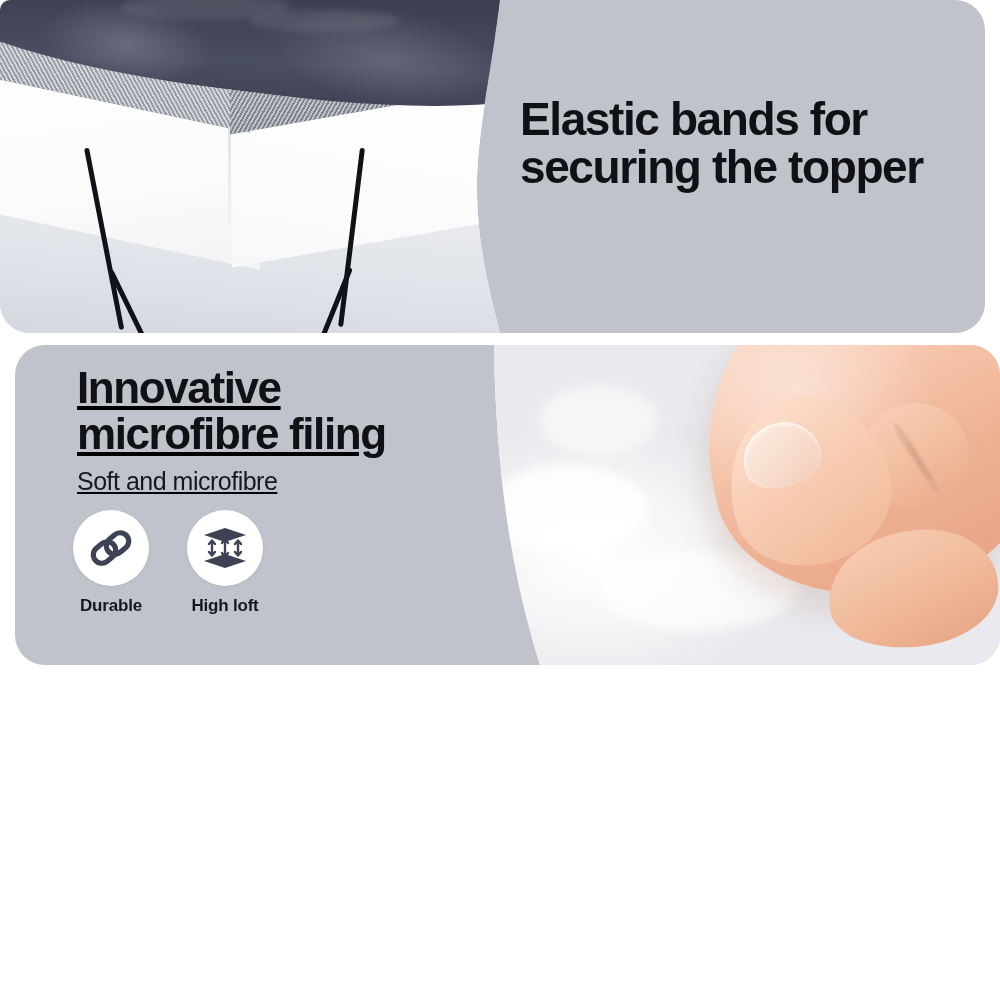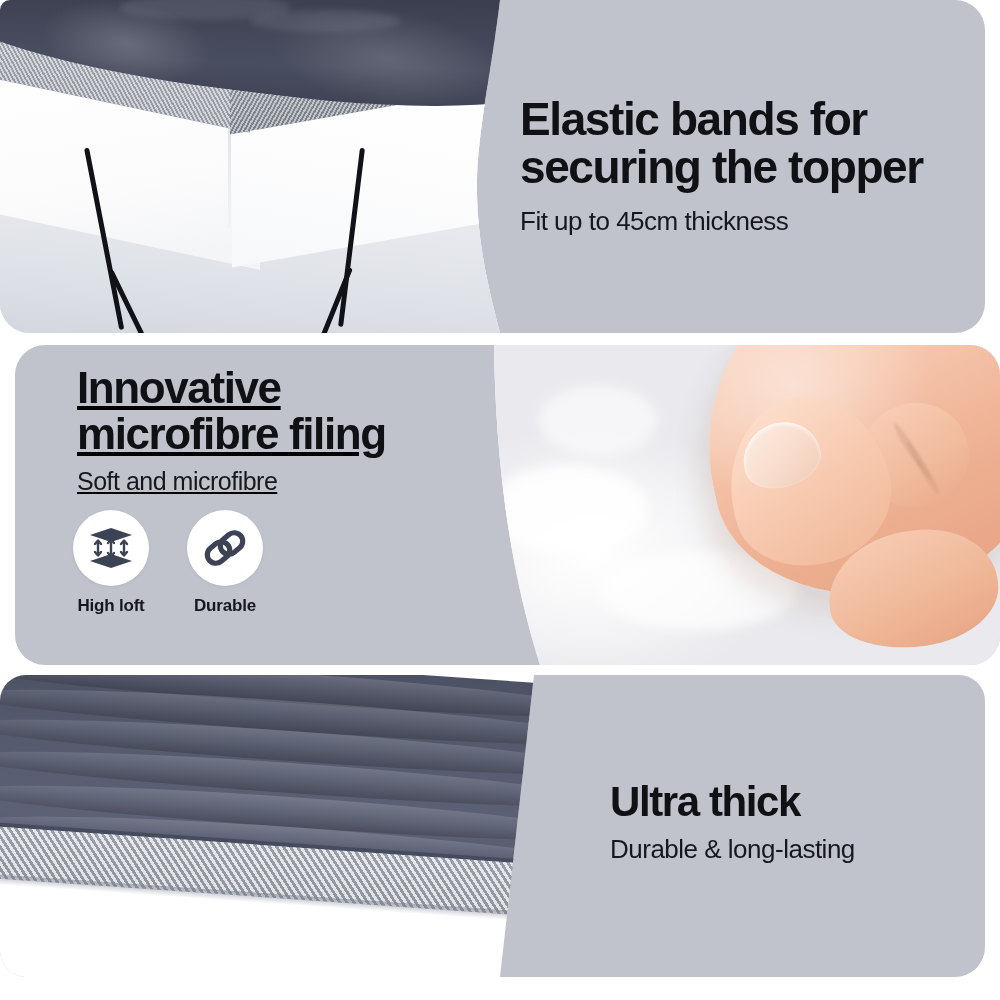--- a/index.html
+++ b/index.html
@@ -189,21 +189,20 @@
       <div class="p1-navy-fold" style="left:250px;top:10px;width:150px;height:22px;"></div>
       <div class="p1-strap-a"></div>
       <div class="p1-strap-a2"></div>
       <div class="p1-strap-b"></div>
       <div class="p1-strap-b2"></div>
     </div>
 
     <div class="p1-text">
       <p class="headline h-lg">Elastic bands for</p>
       <p class="headline h-lg">securing the topper</p>
-      <p class="subline s-lg">Fit up to 45cm thickness</p>
     </div>
   </div>
 
   <div class="panel panel-2">
 
     <div class="p2-photo">
       <div class="p2-fibre"></div>
       <div class="p2-wisp" style="left:10px;top:120px;width:160px;height:90px;"></div>
       <div class="p2-wisp" style="left:60px;top:40px;width:120px;height:70px;opacity:.7;"></div>
       <div class="p2-wisp" style="left:120px;top:205px;width:200px;height:80px;opacity:.8;"></div>
@@ -217,20 +216,32 @@
       <div class="p2-crease" style="left:430px;top:128px;width:40px;height:7px;transform:rotate(58deg);"></div>
     </div>
 
     <div class="p2-text">
       <p class="headline h-md">Innovative</p>
       <p class="headline h-md">microfibre filing</p>
       <p class="subline s-md">Soft and microfibre</p>
     </div>
 
     <div class="badges">
+
+      <div class="badge">
+        <div class="badge-circle">
+          <svg width="48" height="48" viewBox="0 0 48 48">
+            <g fill="none" stroke="#3d4355" stroke-width="5.2" stroke-linecap="round">
+              <rect x="5.5" y="20" width="24" height="17" rx="8.5" transform="rotate(-40 17.5 28.5)"></rect>
+              <rect x="18.5" y="11" width="24" height="17" rx="8.5" transform="rotate(-40 30.5 19.5)"></rect>
+            </g>
+          </svg>
+        </div>
+        <span class="badge-label">Durable</span>
+      </div>
 
       <div class="badge">
         <div class="badge-circle">
           <svg width="48" height="48" viewBox="0 0 48 48">
             <polygon points="24,4 45,11 24,18 3,11" fill="#3d4355"></polygon>
             <polygon points="24,30 45,37 24,44 3,37" fill="#3d4355"></polygon>
             <g stroke="#3d4355" stroke-width="2.4" fill="none">
               <line x1="11" y1="17" x2="11" y2="31"></line>
               <polyline points="8,20 11,16.5 14,20" stroke-linecap="round" stroke-linejoin="round"></polyline>
               <polyline points="8,28 11,31.5 14,28" stroke-linecap="round" stroke-linejoin="round"></polyline>
@@ -239,50 +250,17 @@
               <polyline points="21,29 24,32.5 27,29" stroke-linecap="round" stroke-linejoin="round"></polyline>
               <line x1="37" y1="17" x2="37" y2="31"></line>
               <polyline points="34,20 37,16.5 40,20" stroke-linecap="round" stroke-linejoin="round"></polyline>
               <polyline points="34,28 37,31.5 40,28" stroke-linecap="round" stroke-linejoin="round"></polyline>
             </g>
           </svg>
         </div>
         <span class="badge-label">High loft</span>
       </div>
 
-      <div class="badge">
-        <div class="badge-circle">
-          <svg width="48" height="48" viewBox="0 0 48 48">
-            <g fill="none" stroke="#3d4355" stroke-width="5.2" stroke-linecap="round">
-              <rect x="5.5" y="20" width="24" height="17" rx="8.5" transform="rotate(-40 17.5 28.5)"></rect>
-              <rect x="18.5" y="11" width="24" height="17" rx="8.5" transform="rotate(-40 30.5 19.5)"></rect>
-            </g>
-          </svg>
-        </div>
-        <span class="badge-label">Durable</span>
-      </div>
-
     </div>
   </div>
 
-  <div class="panel panel-3">
-
-    <div class="p3-photo">
-      <div class="p3-bg"></div>
-      <div class="p3-navy"></div>
-      <div class="p3-row" style="top:-2px;"></div>
-      <div class="p3-row" style="top:26px;"></div>
-      <div class="p3-row" style="top:56px;"></div>
-      <div class="p3-row" style="top:88px;"></div>
-      <div class="p3-row" style="top:122px;"></div>
-      <div class="p3-row" style="top:152px;height:34px;"></div>
-      <div class="p3-mesh-edge"></div>
-      <div class="p3-mesh"></div>
-      <div class="p3-shadow"></div>
-    </div>
-
-    <div class="p3-text">
-      <p class="headline h-sm">Ultra thick</p>
-      <p class="subline s-sm">Durable &amp; long-lasting</p>
-    </div>
-  </div>
 
 </div>
 
 </body></html>

